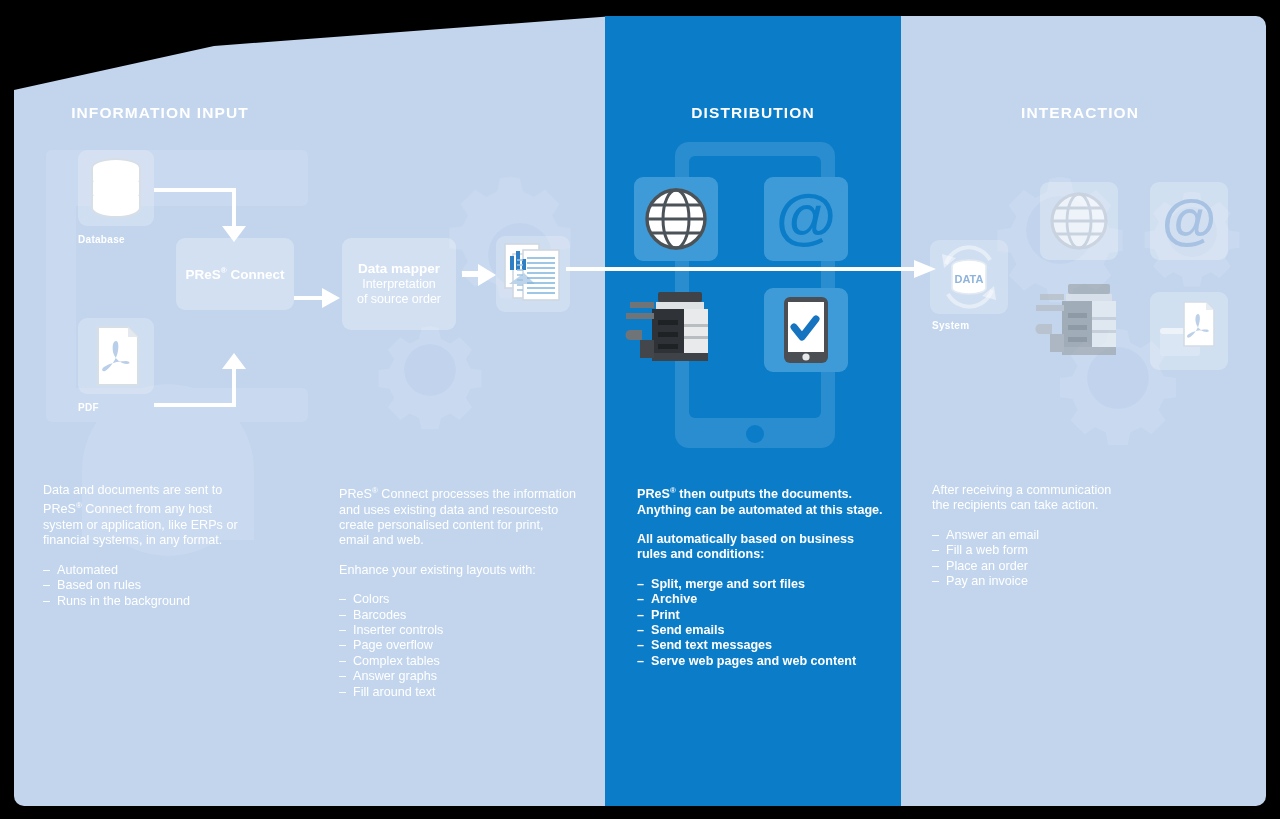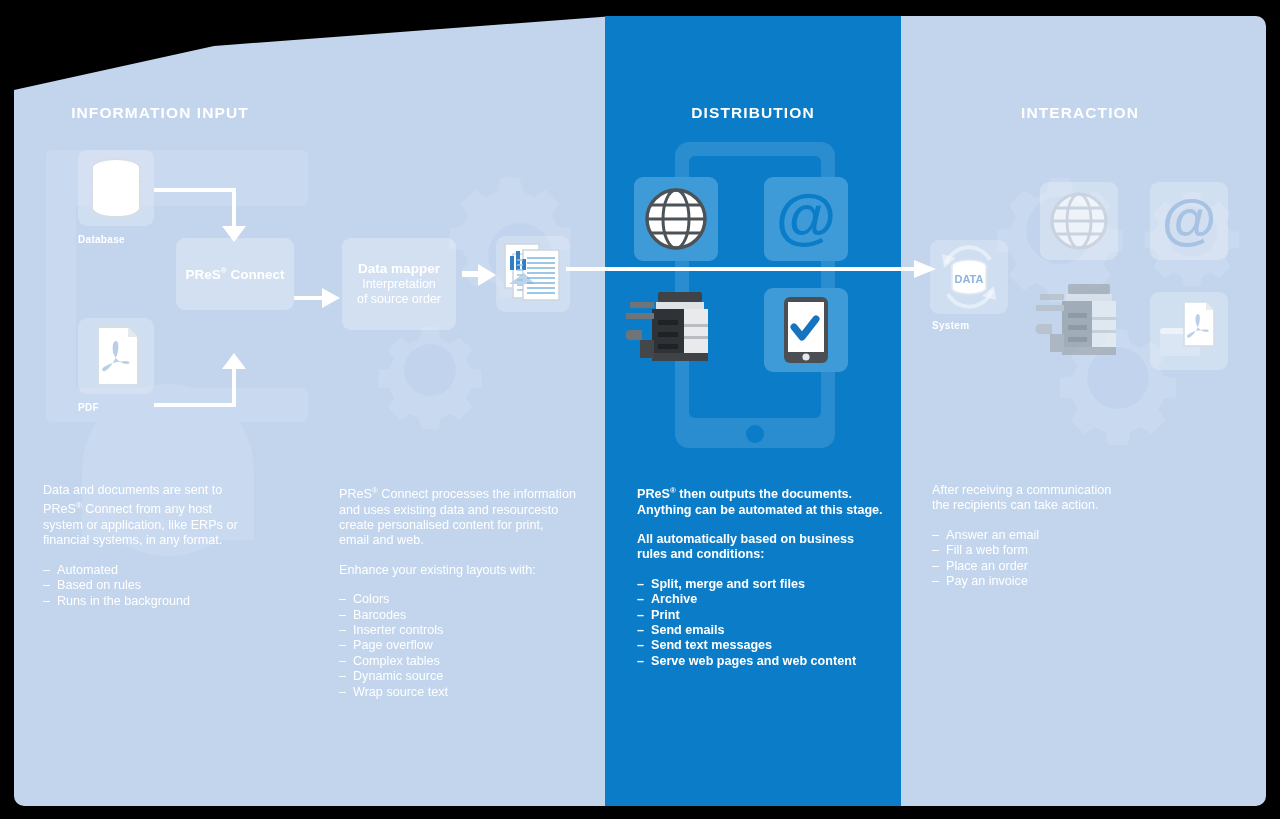--- a/index.html
+++ b/index.html
@@ -312,22 +312,22 @@
 
   <div class="copy c2">
     <p>PReS<sup>®</sup> Connect processes the information<br>and uses existing data and resourcesto<br>create personalised content for print,<br>email and web.</p>
     <p>Enhance your existing layouts with:</p>
     <ul>
       <li>Colors</li>
       <li>Barcodes</li>
       <li>Inserter controls</li>
       <li>Page overflow</li>
       <li>Complex tables</li>
-      <li>Dynamic source</li>
-      <li>Wrap source text</li>
+      <li>Answer graphs</li>
+      <li>Fill around text</li>
     </ul>
   </div>
 
   <div class="copy c3 bold">
     <p>PReS<sup>®</sup> then outputs the documents.<br>Anything can be automated at this stage.</p>
     <p>All automatically based on business<br>rules and conditions:</p>
     <ul>
       <li>Split, merge and sort files</li>
       <li>Archive</li>
       <li>Print</li>

